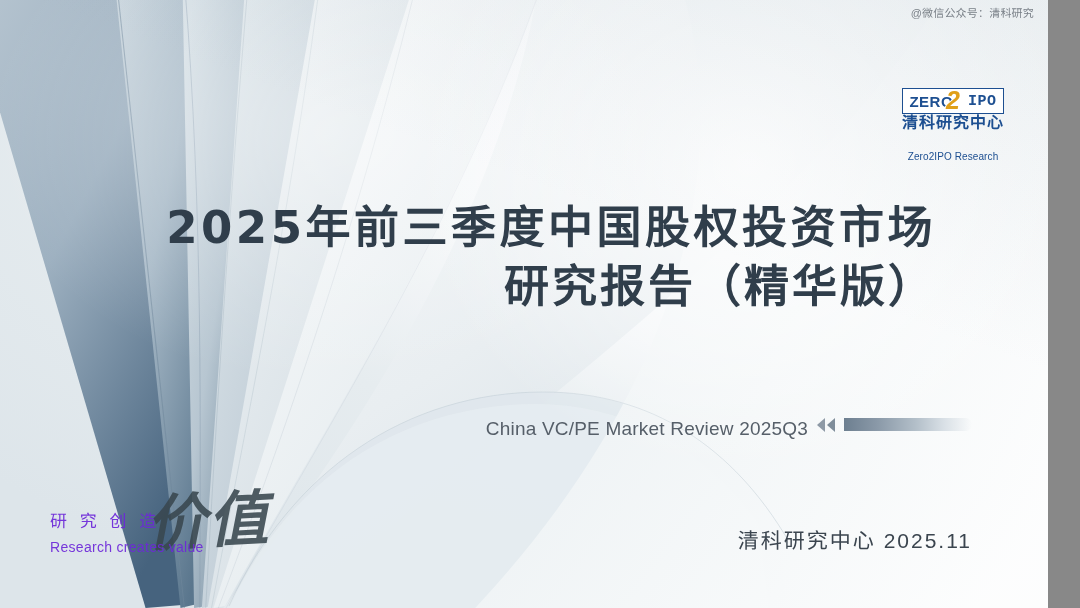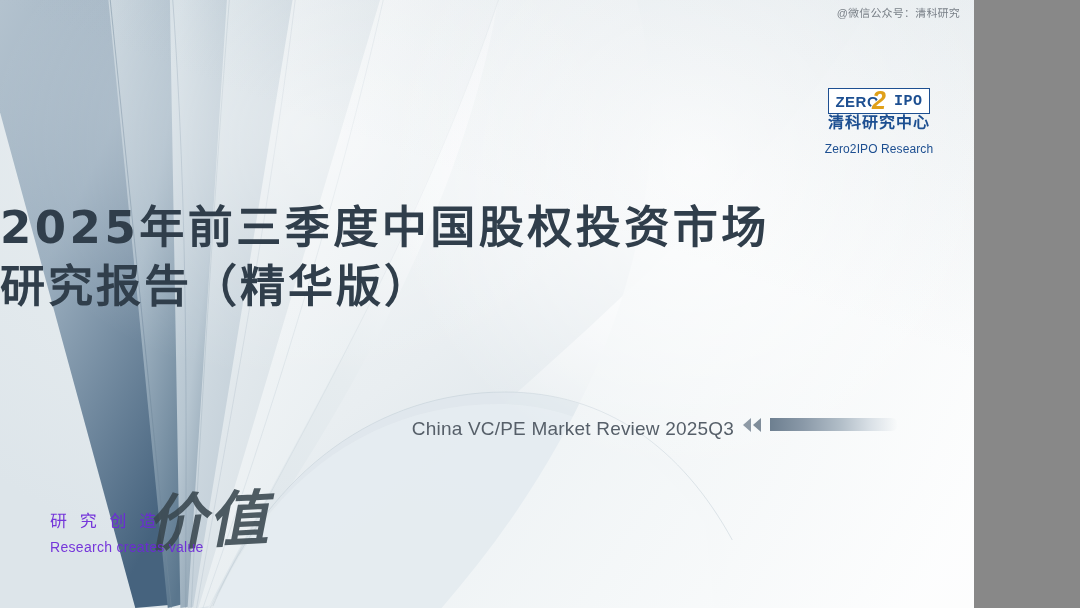--- a/index.html
+++ b/index.html
@@ -7,21 +7,21 @@
     margin: 0;
     padding: 0;
     background: #888;
   }
   body {
     font-family: "Liberation Sans", "DejaVu Sans", sans-serif;
   }
 
   .slide {
     position: relative;
-    width: 974px;
+    width: 1048px;
     height: 608px;
     overflow: hidden;
     background: #eef2f5;
     user-select: none;
   }
 
   
   .bg-base {
     position: absolute;
     inset: 0;
@@ -112,33 +112,34 @@
     z-index: 2;
   }
   .logo-cn {
     font-size: 16px;
     font-weight: bold;
     color: #1d4f91;
     letter-spacing: 1px;
     line-height: 1.1;
   }
   .logo-en {
-    margin-top: 11px;
-    font-size: 12px;
+    margin-top: 19px;
+    font-size: 10px;
     color: #1d4f91;
     letter-spacing: 0.1px;
     line-height: 1.1;
   }
 
   
   .title-block {
     position: absolute;
     left: 0;
-    right: 96px;
+    right: 112px;
     top: 198px;
+    text-align: right;
   }
   .title-line {
     font-size: 45px;
     font-weight: bold;
     color: #303e4b;
     letter-spacing: 3.5px;
     line-height: 1.32;
     white-space: nowrap;
     font-family: "DejaVu Sans", "Liberation Sans", sans-serif;
   }
@@ -331,20 +332,21 @@
 
   <div class="subtitle-row">
     <div class="subtitle-en">China VC/PE Market Review 2025Q3</div>
     <div class="tri-pair">
       <span class="tri t1"></span>
       <span class="tri t2"></span>
     </div>
     <div class="rule"></div>
   </div>
 
+  <div class="footer-right">清科研究中心 2025.11</div>
 
   <div class="slogan">
     <div class="slogan-cn">研 究 创 造</div>
     <div class="slogan-brush">价值</div>
     <div class="slogan-en">Research creates value</div>
   </div>
 
 </div>
 
 </body></html>

